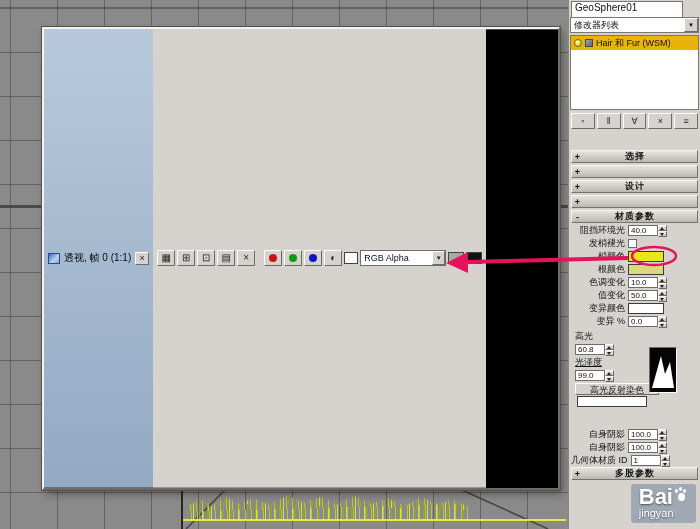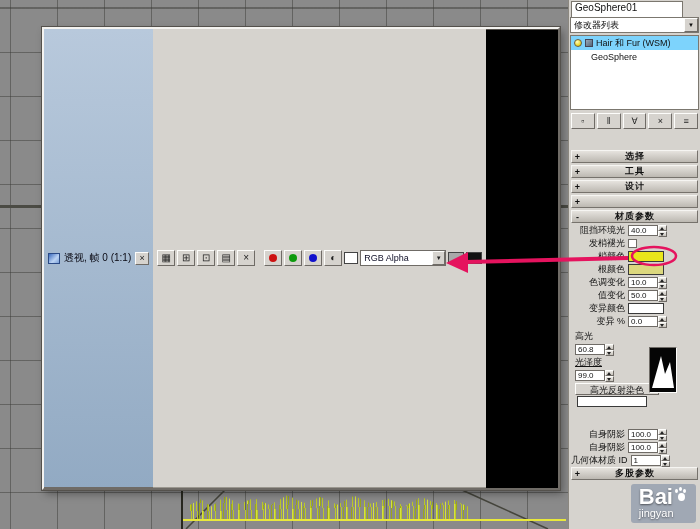--- a/index.html
+++ b/index.html
@@ -54,21 +54,21 @@
   
   .cmd{position:absolute;right:0;top:0;width:132px;height:529px;background:#d6d3ce;z-index:20;
     border-left:1px solid #8c8880;font-size:9px;color:#111}
   .objname{position:absolute;left:2px;top:1px;width:112px;height:32px;background:#fff;border:1px solid #7b776f;
     font-size:10px;line-height:12px;padding-left:3px;white-space:nowrap}
   .modlist{position:absolute;left:1px;top:17px;width:129px;height:16px;display:flex;align-items:center;background:#fff;border:1px solid #7b776f}
   .modlist-txt{flex:1;padding-left:3px;font-size:9px;white-space:nowrap}
   .modlist-btn{width:14px;height:14px;display:grid;place-items:center;font-size:6px}
   .stack{position:absolute;left:1px;top:35px;width:129px;height:75px;background:#fff;border:1px solid #7b776f;overflow:hidden}
   .stack-row{height:14px;display:flex;align-items:center;gap:3px;padding-left:3px;font-size:9px;white-space:nowrap}
-  .stack-row.sel{background:#7dd3fc}
+  .stack-row.sel{background:#eab308}
   .stack-row.child{padding-left:20px}
   .bulb{width:8px;height:8px;border-radius:50%;flex:0 0 8px;border:1px solid #6a6040;
     background:radial-gradient(circle at 35% 30%,#ffffc0,#e8d21a 70%,#a89410)}
   .modbox{width:8px;height:8px;flex:0 0 8px;background:linear-gradient(135deg,#99aabb,#556677);border:1px solid #445}
   .stack-tools{position:absolute;left:1px;top:112px;width:129px;height:18px;display:flex;gap:2px;padding:1px}
   .stool{flex:1;height:16px;display:grid;place-items:center;font-size:9px;color:#222}
   .roll{position:absolute;left:2px;width:127px;height:13px;display:flex;align-items:center;font-size:9px;
     background:linear-gradient(180deg,#e6e3de,#bcb8b1);border:1px solid;border-color:#f6f5f2 #76726c #76726c #f6f5f2}
   .roll .pm{width:11px;text-align:center;font-weight:bold}
   .roll .cap{flex:1;text-align:center;font-weight:bold;letter-spacing:1px;padding-right:10px;white-space:nowrap}
@@ -202,23 +202,20 @@
         <u>▼</u>
       </span>
   </div>
 
   <div class="stack inset">
     <div class="stack-row sel">
       <span class="bulb"></span>
       <span class="modbox"></span>
       <span>Hair 和 Fur (WSM)</span>
     </div>
-    <div class="stack-row child">
-      <span>GeoSphere</span>
-    </div>
   </div>
 
   <div class="stack-tools">
     <span class="stool raised">
         <i>▫</i>
       </span>
     <span class="stool raised">
         <i>‖</i>
       </span>
     <span class="stool raised">
@@ -231,21 +228,20 @@
         <i>≡</i>
       </span>
   </div>
 
   <div class="roll r-sel">
     <span class="pm">+</span>
     <span class="cap">选择</span>
   </div>
   <div class="roll r-tools">
     <span class="pm">+</span>
-    <span class="cap">工具</span>
   </div>
   <div class="roll r-style">
     <span class="pm">+</span>
     <span class="cap">设计</span>
   </div>
   <div class="roll r-gen">
     <span class="pm">+</span>
   </div>
   <div class="roll r-mat">
     <span class="pm">-</span>

